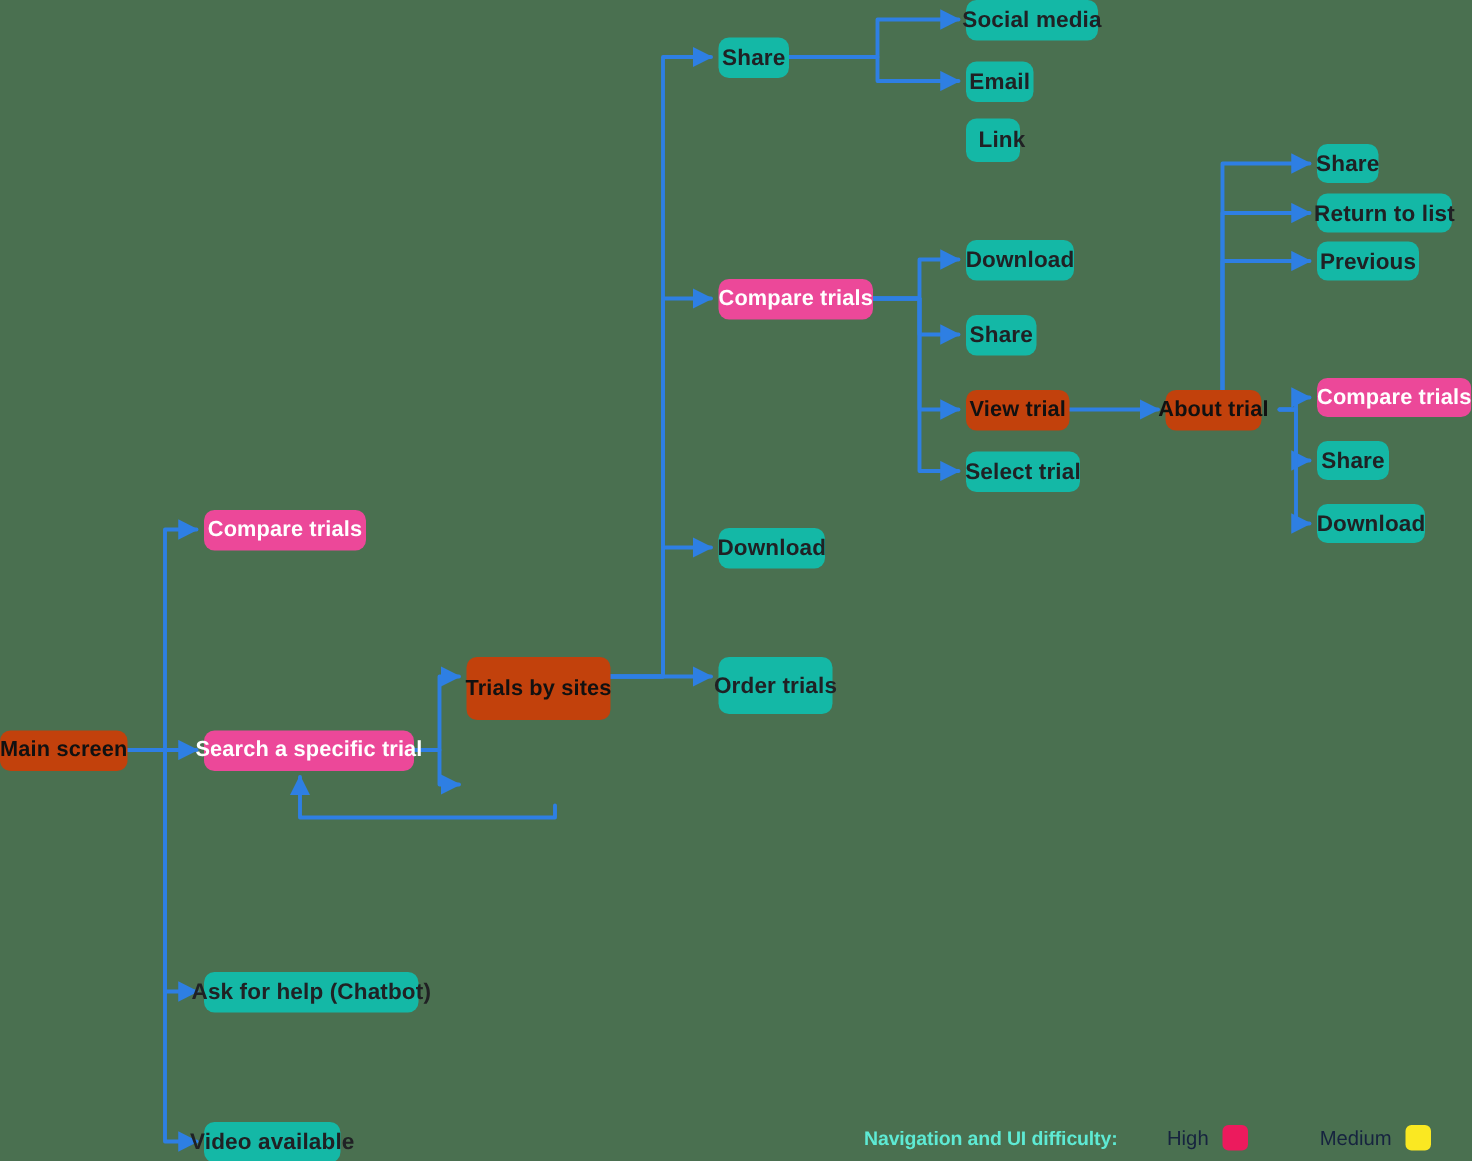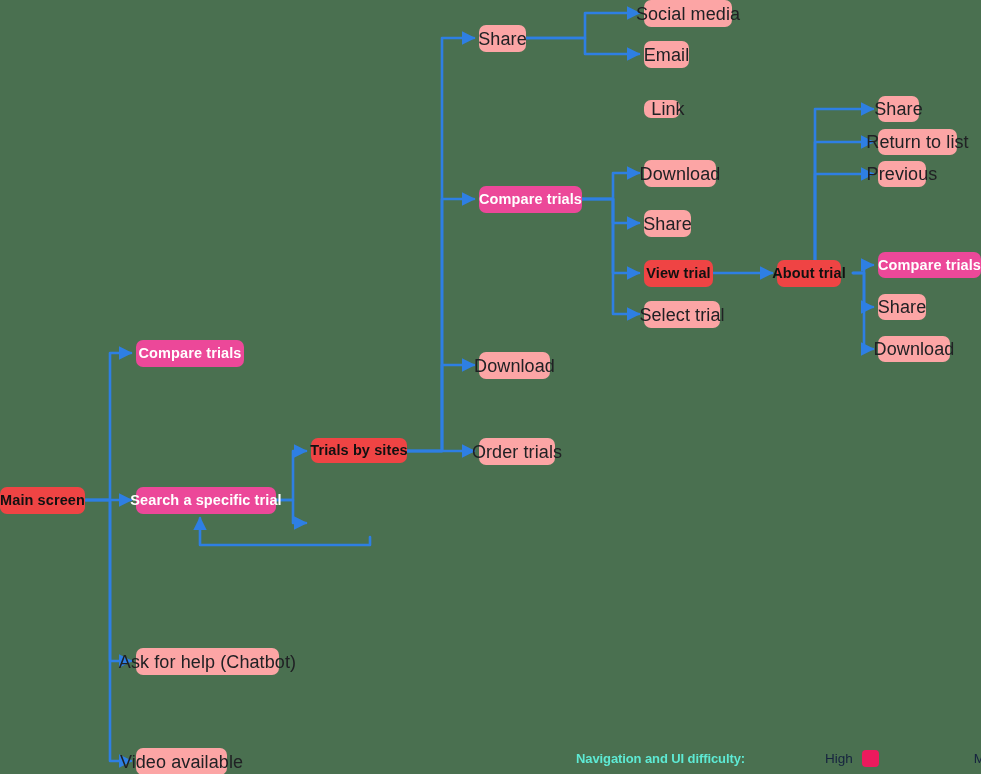--- a/index.html
+++ b/index.html
@@ -30,27 +30,27 @@
     align-items: center;
     justify-content: center;
     box-sizing: border-box;
     border-radius: 7px;
     white-space: nowrap;
     letter-spacing: 0.1px;
     line-height: 1;
     padding: 0 9px;
   }
   .node.low {
-    background: #fca5a5;
+    background: #14b8a6;
     color: #202124;
-    font-size: 18px;
-    font-weight: 400;
+    font-size: 15px;
+    font-weight: 700;
   }
   .node.medium {
-    background: #ef4444;
+    background: #c2410c;
     color: #111111;
     font-size: 14.5px;
     font-weight: 700;
   }
   .node.high {
     background: #ec4899;
     color: #ffffff;
     font-size: 14.5px;
     font-weight: 700;
   }
@@ -66,21 +66,20 @@
     font-size: 13px;
     font-weight: 700;
     color: #5eead4;
     letter-spacing: -0.1px;
     white-space: nowrap;
   }
   .legend-entry {
     display: flex;
     align-items: center;
     white-space: nowrap;
-    margin-left: 47px;
   }
   .legend-label {
     font-size: 13.5px;
     font-weight: 400;
     color: #16233f;
   }
   .legend-swatch {
     width: 17px;
     height: 17px;
     border-radius: 4px;
@@ -143,52 +142,52 @@
   <div class="node medium" style="left:0px;top:487px;width:85px;height:27px;">Main screen</div>
 
   <div class="node high" style="left:136px;top:340px;width:108px;height:27px;">Compare trials</div>
 
   <div class="node low" style="left:136px;top:648px;width:143px;height:27px;">Ask for help (Chatbot)</div>
 
   <div class="node high" style="left:136px;top:487px;width:140px;height:27px;">Search a specific trial</div>
 
   <div class="node low" style="left:136px;top:748px;width:91px;height:27px;">Video available</div>
 
-  <div class="node medium" style="left:311px;top:438px;width:96px;height:25px;">Trials by sites</div>
+  <div class="node medium" style="left:311px;top:438px;width:96px;height:42px;">Trials by sites</div>
 
 
   <div class="node low" style="left:479px;top:25px;width:47px;height:27px;">Share</div>
 
   <div class="node high" style="left:479px;top:186px;width:103px;height:27px;">Compare trials</div>
 
   <div class="node low" style="left:479px;top:352px;width:71px;height:27px;">Download</div>
 
-  <div class="node low" style="left:479px;top:438px;width:76px;height:27px;">Order trials</div>
+  <div class="node low" style="left:479px;top:438px;width:76px;height:38px;">Order trials</div>
 
   <div class="node low" style="left:644px;top:0px;width:88px;height:27px;">Social media</div>
 
   <div class="node low" style="left:644px;top:41px;width:45px;height:27px;">Email</div>
 
-  <div class="node low" style="left:644px;top:100px;width:36px;height:18px;padding-left:21px;">Link</div>
+  <div class="node low" style="left:644px;top:79px;width:36px;height:29px;padding-left:21px;">Link</div>
 
   <div class="node low" style="left:644px;top:160px;width:72px;height:27px;">Download</div>
 
   <div class="node low" style="left:644px;top:210px;width:47px;height:27px;">Share</div>
 
   <div class="node medium" style="left:644px;top:260px;width:69px;height:27px;">View trial</div>
 
   <div class="node low" style="left:644px;top:301px;width:76px;height:27px;text-align:center;">Select trial</div>
 
   <div class="node medium" style="left:777px;top:260px;width:64px;height:27px;">About trial</div>
 
   <div class="node low" style="left:878px;top:96px;width:41px;height:26px;">Share</div>
 
-  <div class="node low" style="left:878px;top:129px;width:79px;height:26px;">Return to list</div>
-
-  <div class="node low" style="left:878px;top:161px;width:48px;height:26px;">Previous</div>
+  <div class="node low" style="left:878px;top:129px;width:90px;height:26px;">Return to list</div>
+
+  <div class="node low" style="left:878px;top:161px;width:68px;height:26px;">Previous</div>
 
   <div class="node high" style="left:878px;top:252px;width:103px;height:26px;">Compare trials</div>
 
   <div class="node low" style="left:878px;top:294px;width:48px;height:26px;">Share</div>
 
   <div class="node low" style="left:878px;top:336px;width:72px;height:26px;">Download</div>
 
   <div id="legend">
     <span class="legend-title">Navigation and UI difficulty:</span>
     <span class="gap-a"></span>

